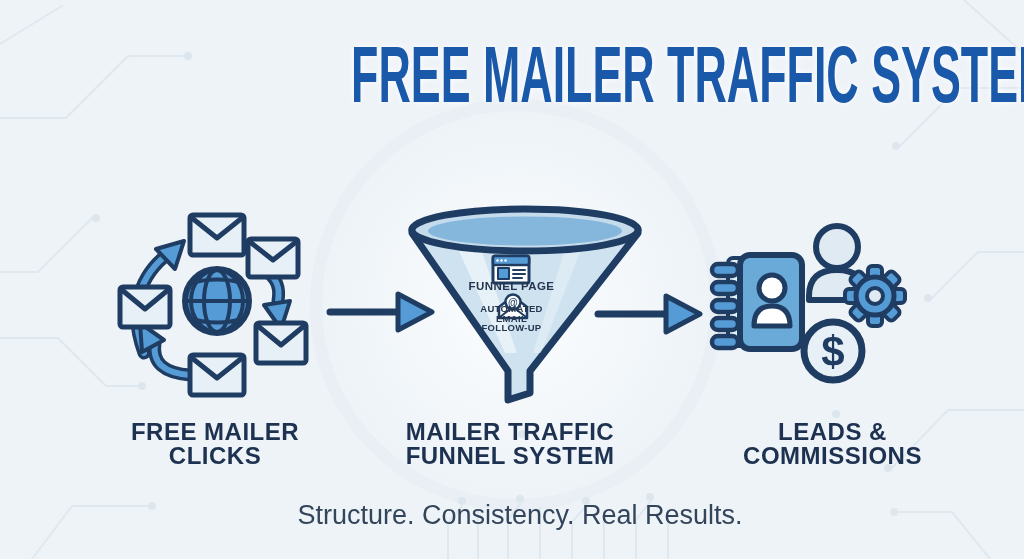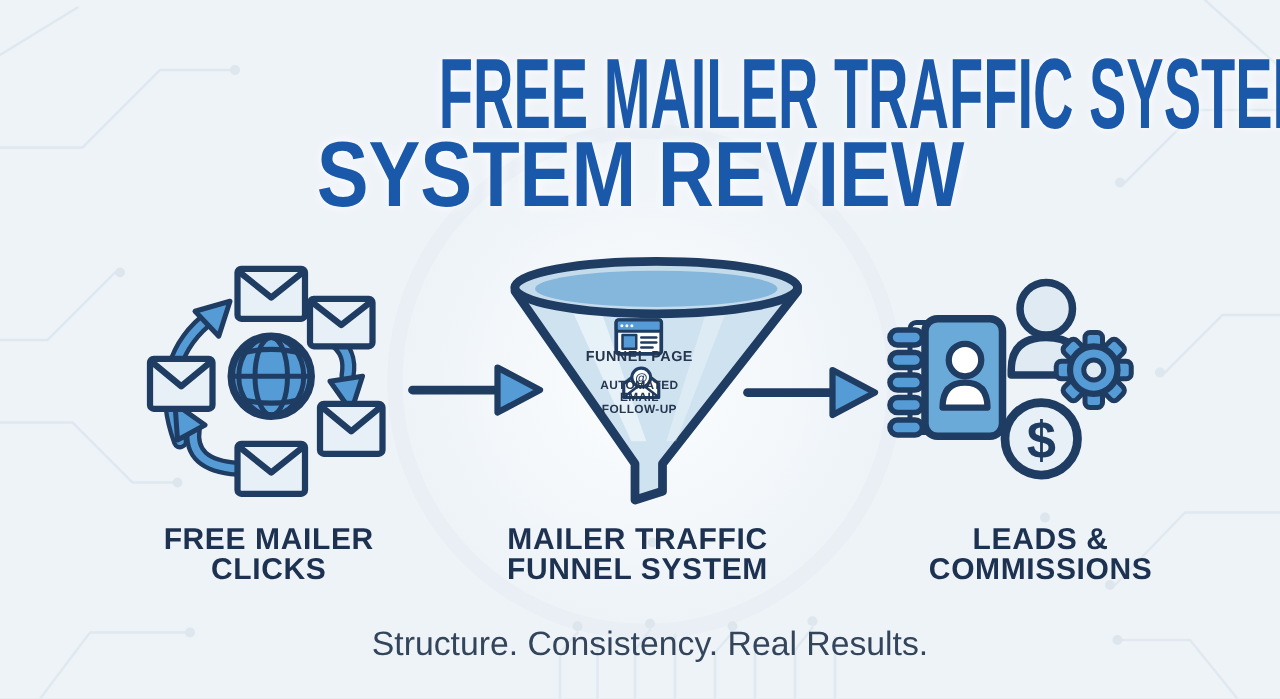--- a/index.html
+++ b/index.html
@@ -96,23 +96,20 @@
       <circle cx="586" cy="501" r="4"></circle>
         <circle cx="650" cy="497" r="4"></circle>
       <circle cx="522" cy="434" r="4"></circle>
         <circle cx="836" cy="414" r="4"></circle>
     </g>
   </svg>
 
   <div class="title" id="title1">
     <span class="inner">FREE MAILER TRAFFIC SYSTEM REVIEW</span>
   </div>
-  <div class="title" id="title2">
-    <span class="inner">SYSTEM REVIEW</span>
-  </div>
 
   <svg class="abs" id="cluster-left" viewBox="0 0 230 200">
     <defs>
         <clipPath id="gc">
           <circle cx="117" cy="96" r="30"></circle>
         </clipPath>
       </defs>
 
     <g>
       <path class="nF sN" stroke-width="13" d="M 44,148 C 30,110 36,76 64,52"></path>

